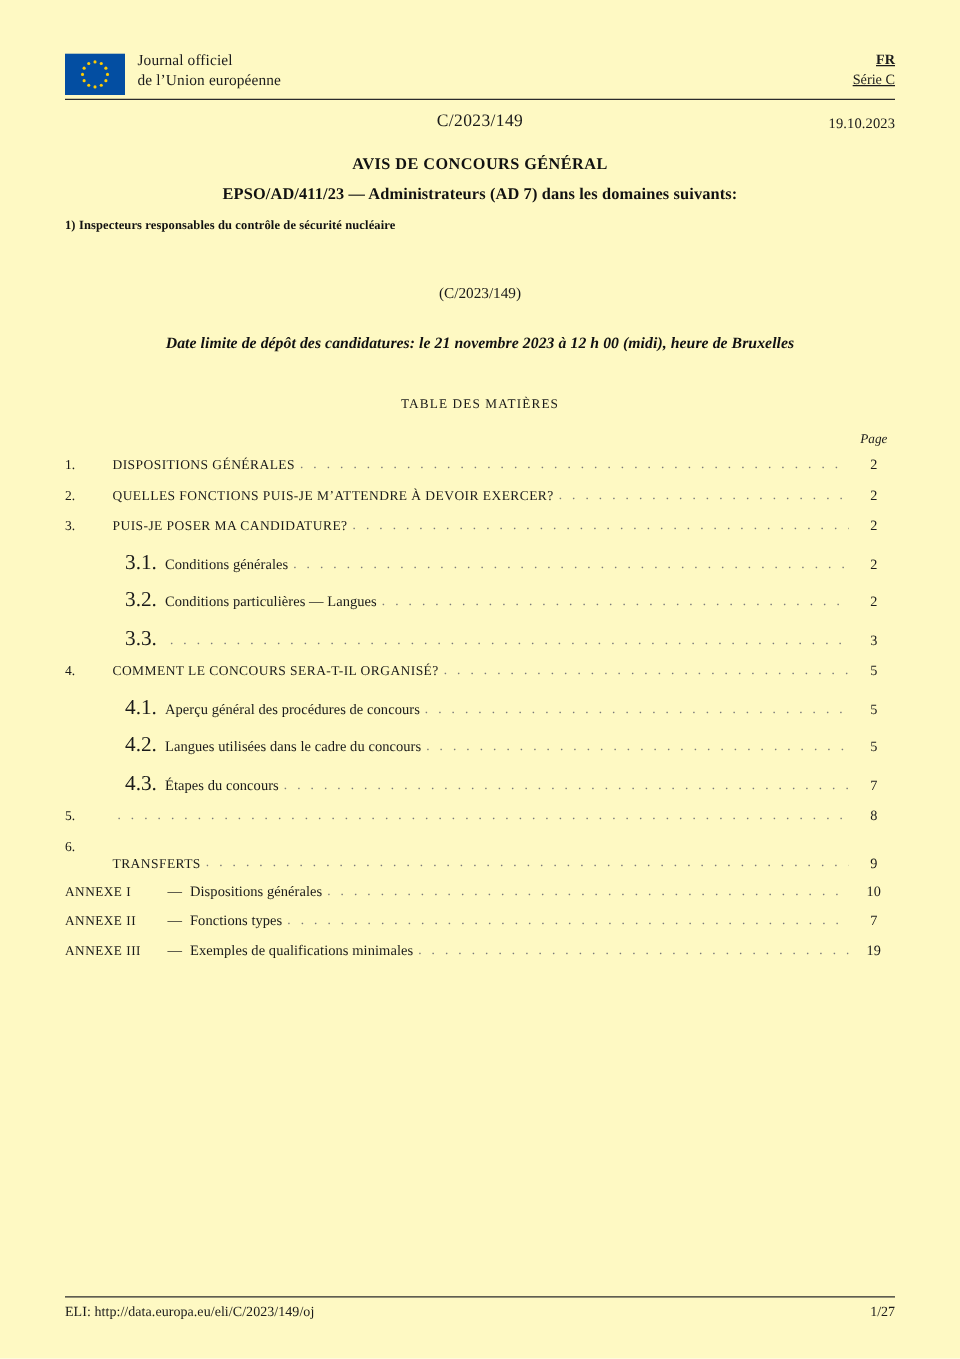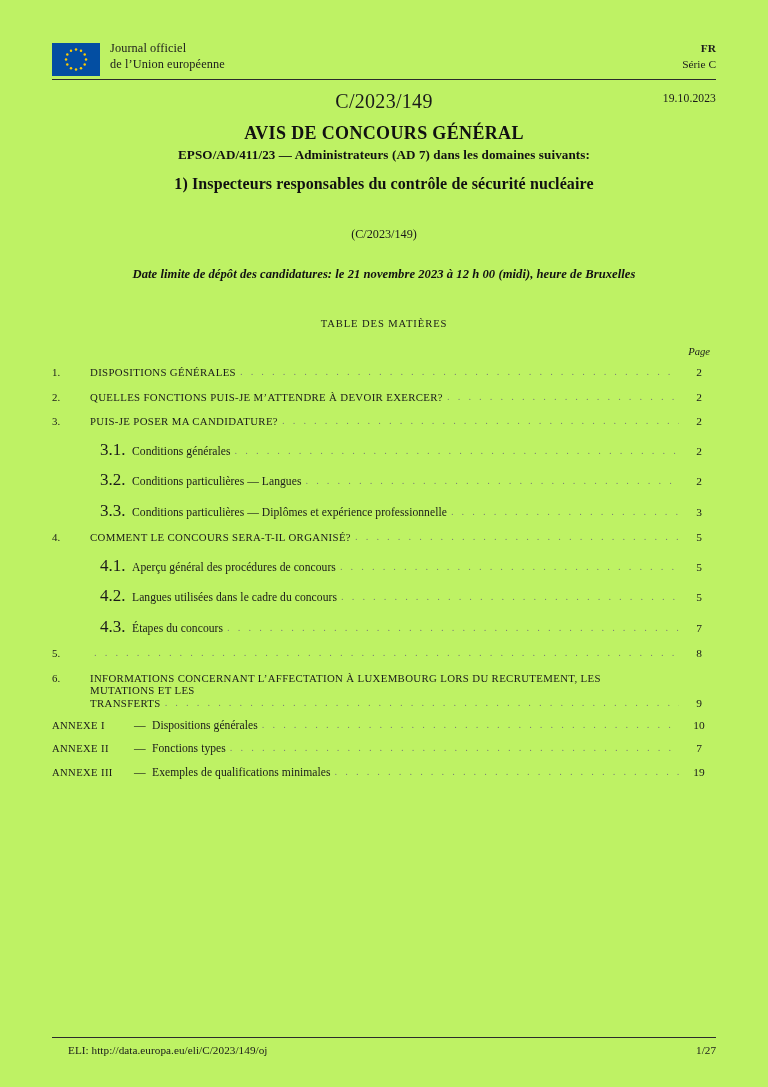--- a/index.html
+++ b/index.html
@@ -12,21 +12,21 @@
     font-family: "Liberation Serif", "DejaVu Serif", serif;
     color: #1a1a1a;
     -webkit-font-smoothing: antialiased;
   }
 
   .page {
     position: relative;
     width: 768px;
     height: 1087px;
     margin: 0 auto;
-    background: #bef264;
+    background: #fef9c3;
     box-sizing: border-box;
     overflow: hidden;
   }
 
   .content {
     position: absolute;
     left: 52px;
     top: 0;
     width: 664px;
     height: 1087px;
@@ -62,20 +62,21 @@
   }
   .masthead-right {
     position: absolute;
     right: 0;
     top: 0px;
     text-align: right;
     font-size: 11.4px;
     line-height: 15.6px;
     font-weight: bold;
     color: #1c1c1c;
+    text-decoration: underline;
   }
   .masthead-right .serie {
     font-weight: normal;
     font-size: 11.4px;
   }
 
   .rule-top {
     position: absolute;
     left: 0;
     top: 79px;
@@ -84,62 +85,62 @@
     border-top: 1.6px solid #2b2b2b;
   }
 
   
   .docnum {
     position: absolute;
     left: 0;
     top: 90px;
     width: 664px;
     text-align: center;
-    font-size: 20px;
+    font-size: 14px;
     letter-spacing: 0.3px;
     color: #1a1a1a;
   }
   .docdate {
     position: absolute;
     right: 0;
     top: 92px;
     font-size: 11.6px;
     color: #1a1a1a;
     letter-spacing: 0.1px;
   }
 
   
   .title-main {
     position: absolute;
     left: 0;
     top: 123px;
     width: 664px;
     text-align: center;
-    font-size: 18px;
+    font-size: 13px;
     font-weight: bold;
     letter-spacing: 0.35px;
     color: #111;
   }
   .title-sub {
     position: absolute;
     left: 0;
     top: 147px;
     width: 664px;
     text-align: center;
     font-size: 13.1px;
     font-weight: bold;
     letter-spacing: 0.1px;
     color: #111;
   }
   .domain-line {
     position: absolute;
     left: 0;
     width: 664px;
-    text-align: center;
-    font-size: 16px;
+    text-align: left;
+    font-size: 10px;
     font-weight: bold;
     letter-spacing: 0.1px;
     color: #111;
   }
   .domain-1 { top: 175px; }
   .domain-2 { top: 201px; }
 
   .ref-paren {
     position: absolute;
     left: 0;
@@ -292,21 +293,21 @@
   .rule-bottom {
     position: absolute;
     left: 0;
     top: 1037px;
     width: 664px;
     height: 0;
     border-top: 1.5px solid #2b2b2b;
   }
   .footer-eli {
     position: absolute;
-    left: 16px;
+    left: 0;
     top: 1044px;
     font-size: 11.2px;
     color: #1a1a1a;
     letter-spacing: 0.05px;
   }
   .footer-page {
     position: absolute;
     right: 0;
     top: 1044px;
     font-size: 11.2px;
@@ -395,21 +396,20 @@
 
       <div class="toc-row lvl2">
         <span class="num-sub">3.2.</span>
         <span class="label plain">Conditions particulières — Langues</span>
         <span class="leader">. . . . . . . . . . . . . . . . . . . . . . . . . . . . . . . . . . . . . . . . . . . . . . . . . . . . . . . . . . . . . . . . . . . . . . . . . . . . . . . . . . . . . . . . . . . . . . . . . . . . . . . . . . . . . . . . . . . . . . . . . . . . . . . . . . . . . . . . . . . . . . . . . . . . . . . . . . . . . . . . . . . . . .</span>
         <span class="pg">2</span>
       </div>
 
       <div class="toc-row lvl2">
         <span class="num-sub">3.3.</span>
-        <span class="label plain">Conditions particulières — Diplômes et expérience professionnelle</span>
         <span class="leader">. . . . . . . . . . . . . . . . . . . . . . . . . . . . . . . . . . . . . . . . . . . . . . . . . . . . . . . . . . . . . . . . . . . . . . . . . . . . . . . . . . . . . . . . . . . . . . . . . . . . . . . . . . . . . . . . . . . . . . . . . . . . . . . . . . . . . . . . . . . . . . . . . . . . . . . . . . . . . . . . . . . . . .</span>
         <span class="pg">3</span>
       </div>
 
       <div class="toc-row lvl1">
         <span class="num">4.</span>
         <span class="label">COMMENT LE CONCOURS SERA-T-IL ORGANISÉ?</span>
         <span class="leader">. . . . . . . . . . . . . . . . . . . . . . . . . . . . . . . . . . . . . . . . . . . . . . . . . . . . . . . . . . . . . . . . . . . . . . . . . . . . . . . . . . . . . . . . . . . . . . . . . . . . . . . . . . . . . . . . . . . . . . . . . . . . . . . . . . . . . . . . . . . . . . . . . . . . . . . . . . . . . . . . . . . . . .</span>
         <span class="pg">5</span>
       </div>
@@ -437,21 +437,20 @@
 
       <div class="toc-row lvl1">
         <span class="num">5.</span>
         <span class="leader">. . . . . . . . . . . . . . . . . . . . . . . . . . . . . . . . . . . . . . . . . . . . . . . . . . . . . . . . . . . . . . . . . . . . . . . . . . . . . . . . . . . . . . . . . . . . . . . . . . . . . . . . . . . . . . . . . . . . . . . . . . . . . . . . . . . . . . . . . . . . . . . . . . . . . . . . . . . . . . . . . . . . . .</span>
         <span class="pg">8</span>
       </div>
 
       <div class="toc-row two-line">
         <div class="first-line">
           <span class="num">6.</span>
-          <span class="label wrapline">INFORMATIONS CONCERNANT L’AFFECTATION À LUXEMBOURG LORS DU RECRUTEMENT, LES MUTATIONS ET LES</span>
         </div>
         <div class="second-line">
           <span class="spacer"></span>
           <span class="label">TRANSFERTS</span>
           <span class="leader">. . . . . . . . . . . . . . . . . . . . . . . . . . . . . . . . . . . . . . . . . . . . . . . . . . . . . . . . . . . . . . . . . . . . . . . . . . . . . . . . . . . . . . . . . . . . . . . . . . . . . . . . . . . . . . . . . . . . . . . . . . . . . . . . . . . . . . . . . . . . . . . . . . . . . . . . . . . . . . . . . . . . . .</span>
           <span class="pg">9</span>
         </div>
       </div>
 
       <div class="toc-row annex">

